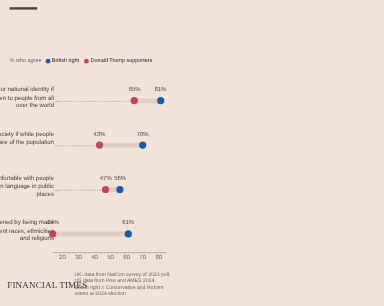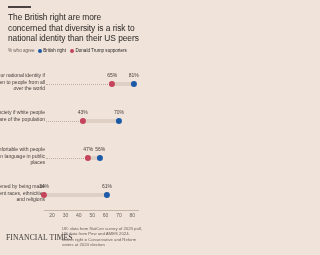--- a/index.html
+++ b/index.html
@@ -177,21 +177,20 @@
     letter-spacing: -0.02px;
   }
 </style>
 </head>
 <body>
 
 <div class="page">
 
   <div class="rule"></div>
 
-  <div class="title">The British right are more concerned that diversity is a risk to national identity than their US peers</div>
 
   <div class="legend">
     <span class="legend-pct">% who agree</span>
     <span class="legend-item">
       <span class="legend-dot dot-blue"></span>
       <span>British right</span>
     </span>
     <span class="legend-item">
       <span class="legend-dot dot-red"></span>
       <span>Donald Trump supporters</span>

